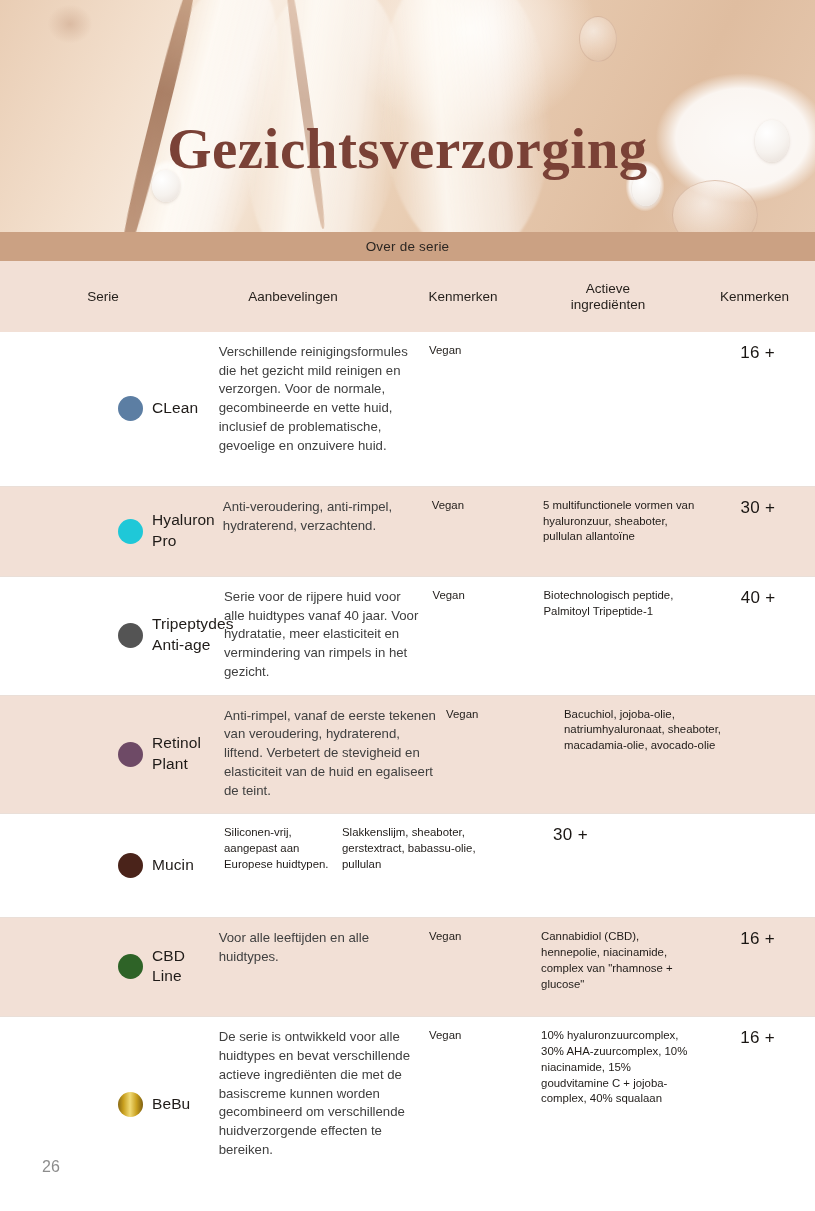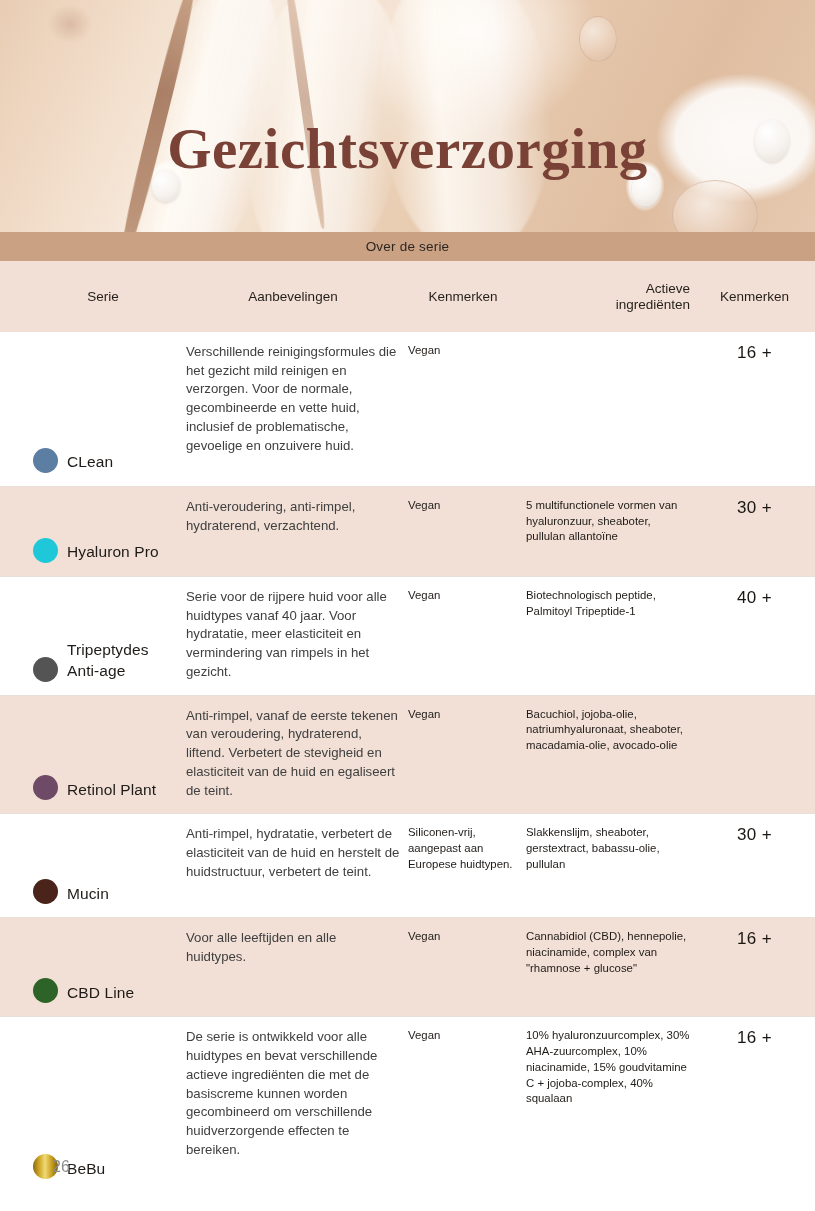--- a/index.html
+++ b/index.html
@@ -80,43 +80,43 @@
   .thead .cell { font-size:13.5px; color:#241f1b; text-align:center; line-height:1.18; }
   .cell { padding:0 4px; }
   .c-serie       { width:182px; }
   .c-aanbev      { width:222px; }
   .c-kenmerken   { width:118px; }
   .c-actieve     { width:172px; }
   .c-leeftijd    { width:121px; }
 
   .thead .c-serie     { padding-left:28px; }
   .thead .c-kenmerken { text-align:center; }
-  .thead .c-actieve   { text-align:right; }
+  .thead .c-actieve   { text-align:center; }
   .thead .c-leeftijd  { text-align:center; }
 
   .trow { align-items:stretch; border-bottom:1px solid #eadfd8; }
   .trow.alt { background:#f2e0d6; }
   .trow.plain { background:#ffffff; }
 
   .trow .cell { padding-top:11px; padding-bottom:13px; }
 
-  .serie-wrap { display:flex; align-items:flex-end; padding-left:33px; }
+  .serie-wrap { display:flex; align-items:center; padding-left:80px;margin-left:38px; }
   .dot {
     width:25px; height:25px; border-radius:50%;
     flex:0 0 25px; margin-top:1px; margin-right:9px;
   }
   .serie-name { font-size:15.5px; color:#1f1b18; line-height:1.33; letter-spacing:.1px; }
 
   .desc { font-size:13.2px; color:#404040; line-height:1.42; }
   .kenm { font-size:11.4px; color:#1f1b18; line-height:1.38; }
   .acti { font-size:11.4px; color:#1f1b18; line-height:1.38; }
   .leef { font-size:17px; color:#1a1613; text-align:center; letter-spacing:.3px; }
 
   .pagenum {
-    position:absolute; left:52px; top:1158px;
+    position:absolute; left:42px; top:1158px;
     font-size:16px; color:#8d8d8d;
   }
 </style>
 </head>
 <body>
 
 <div class="hero">
   <div class="hero-smear s1"></div>
   <div class="hero-smear s2"></div>
   <div class="hero-smear s3"></div>
@@ -186,21 +186,20 @@
     <div class="cell c-aanbev desc">Anti-rimpel, vanaf de eerste tekenen van veroudering, hydraterend, liftend. Verbetert de stevigheid en elasticiteit van de huid en egaliseert de teint.</div>
     <div class="cell c-kenmerken kenm">Vegan</div>
     <div class="cell c-actieve acti">Bacuchiol, jojoba-olie, natriumhyaluronaat, sheaboter, macadamia-olie, avocado-olie</div>
   </div>
 
   <div class="row trow plain" style="min-height:104px">
     <div class="cell c-serie serie-wrap">
       <span class="dot" style="background:#4a231a"></span>
       <span class="serie-name">Mucin</span>
     </div>
-    <div class="cell c-aanbev desc">Anti-rimpel, hydratatie, verbetert de elasticiteit van de huid en herstelt de huidstructuur, verbetert de teint.</div>
     <div class="cell c-kenmerken kenm">Siliconen-vrij, aangepast aan Europese huidtypen.</div>
     <div class="cell c-actieve acti">Slakkenslijm, sheaboter, gerstextract, babassu-olie, pullulan</div>
     <div class="cell c-leeftijd leef">30 +</div>
   </div>
 
   <div class="row trow alt" style="min-height:99px">
     <div class="cell c-serie serie-wrap">
       <span class="dot" style="background:#2e6327"></span>
       <span class="serie-name">CBD Line</span>
     </div>

